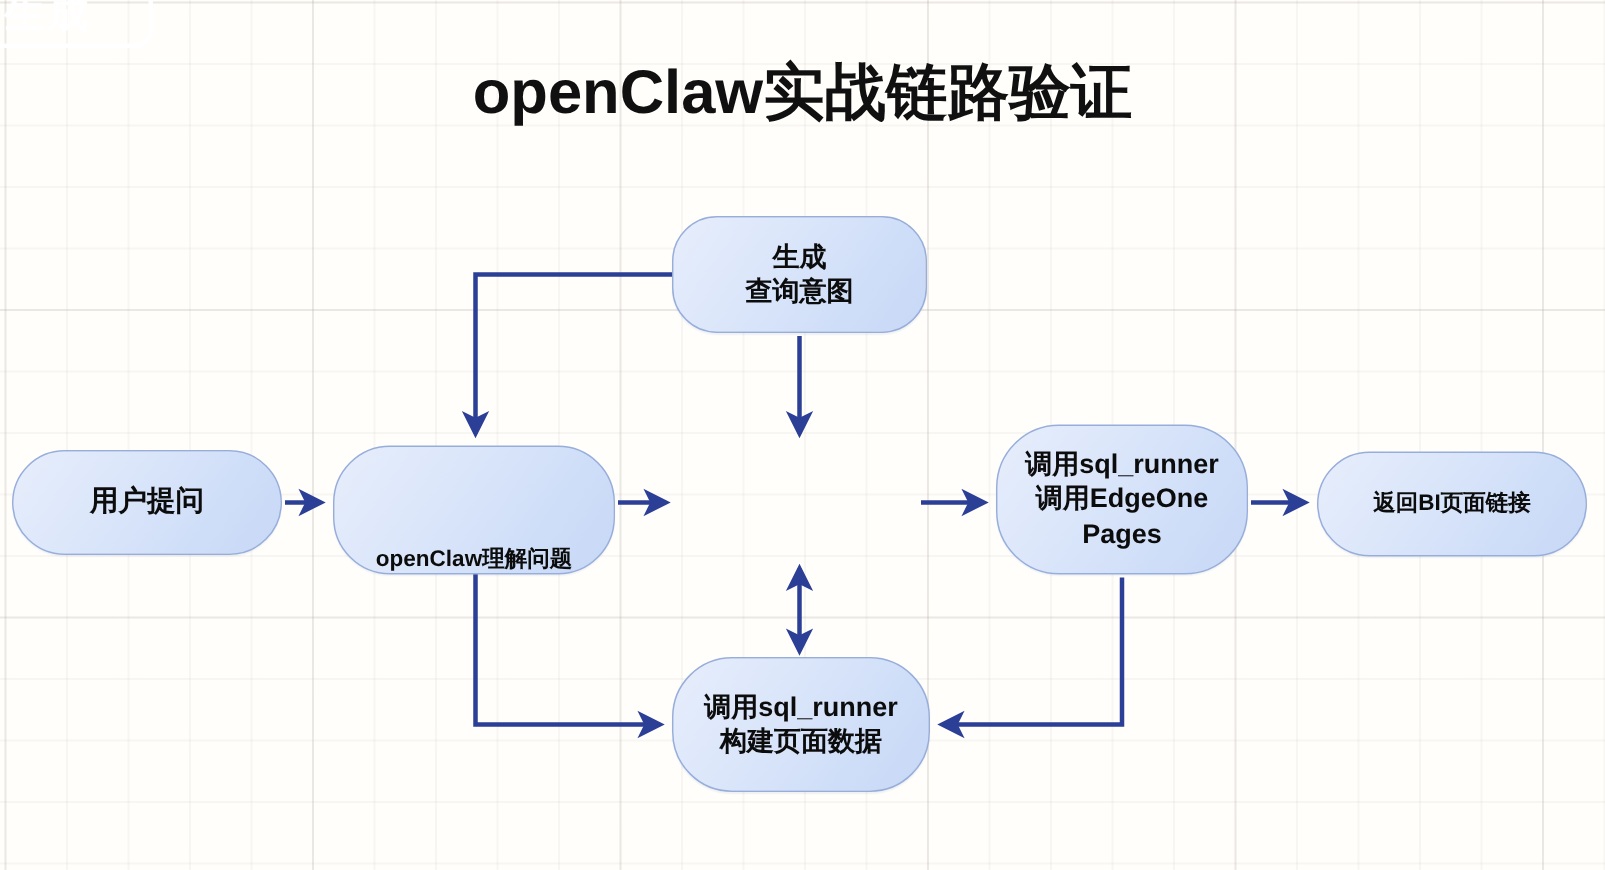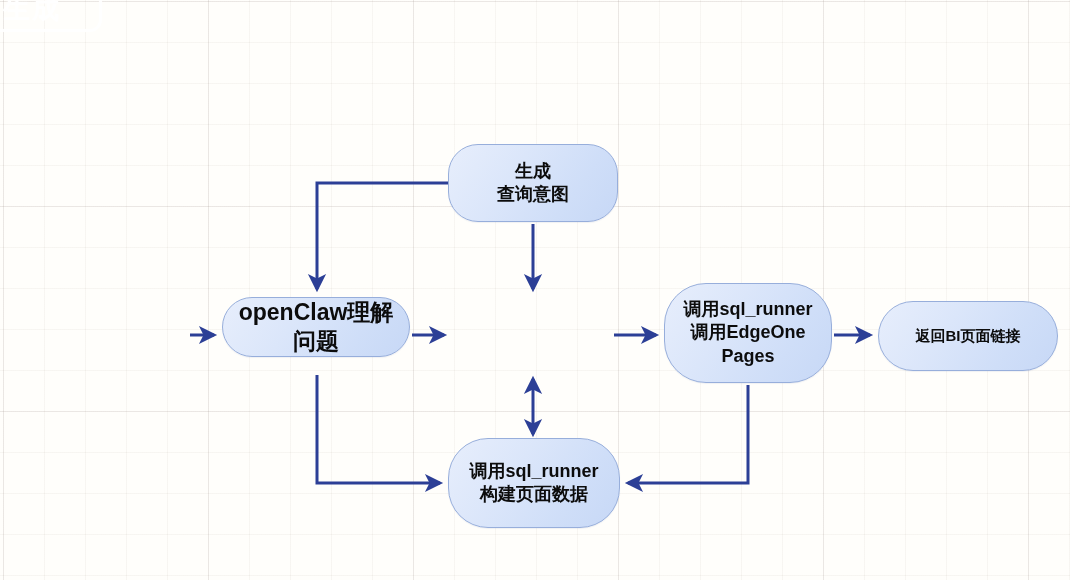--- a/index.html
+++ b/index.html
@@ -98,34 +98,35 @@
     line-height: 1.28;
     z-index: 10;
     box-shadow: 0 1px 1px rgba(110,130,175,0.10);
   }
   .node .label {
     padding: 0 10px;
     white-space: pre-line;
   }
 
   #node-user-question  { left: 8px;   top: 300px; width: 180px; height: 70px;  font-size: 19px; border-radius: 36px; }
-  #node-openclaw       { left: 222px; top: 297px; width: 188px; height: 60px;  font-size: 23px; border-radius: 38px; }
+  #node-openclaw       { left: 222px; top: 297px; width: 188px; height: 86px;  font-size: 15px; border-radius: 38px; align-items: flex-end; }
   #node-intent         { left: 448px; top: 144px; width: 170px; height: 78px;  font-size: 18px; border-radius: 30px; }
   #node-gen-sql        { left: 452px; top: 297px; width: 160px; height: 76px;  font-size: 19px; border-radius: 38px; }
   #node-runner-edgeone { left: 664px; top: 283px; width: 168px; height: 100px; font-size: 18px; border-radius: 42px; }
   #node-return-link    { left: 878px; top: 301px; width: 180px; height: 70px;  font-size: 15px; border-radius: 35px; }
   #node-build-page     { left: 448px; top: 438px; width: 172px; height: 90px;  font-size: 18px; border-radius: 40px; }
 </style>
 </head>
 <body>
 
 <div id="canvas">
 
   <div id="watermark">生成</div>
 
+  <div id="title">openClaw实战链路验证</div>
 
   <svg id="edges" viewBox="0 0 1070 580" xmlns="http://www.w3.org/2000/svg">
     <defs>
       <marker id="arrow" viewBox="0 0 12 12" refX="9.2" refY="6" markerWidth="7" markerHeight="7" orient="auto-start-reverse">
         <path d="M 0.6 0.8 L 11 6 L 0.6 11.2 L 3.2 6 Z" fill="#2c3f96"></path>
       </marker>
     </defs>
 
     <g>
       <line x1="190" y1="335" x2="214" y2="335" stroke="#2c3f96" stroke-width="3" marker-end="url(#arrow)"></line>
@@ -157,20 +158,23 @@
 
     <g>
       <line x1="533" y1="379" x2="533" y2="434" stroke="#2c3f96" stroke-width="3" marker-start="url(#arrow)" marker-end="url(#arrow)"></line>
     </g>
 
     <g>
       <path d="M 748 385 L 748 483 L 628 483" fill="none" stroke="#2c3f96" stroke-width="3" marker-end="url(#arrow)"></path>
     </g>
   </svg>
 
+  <div class="node" id="node-user-question">
+    <span class="label">用户提问</span>
+  </div>
 
   <div class="node" id="node-openclaw">
     <span class="label">openClaw理解问题</span>
   </div>
 
   <div class="node" id="node-intent">
     <span class="label">生成
 查询意图</span>
   </div>
 

